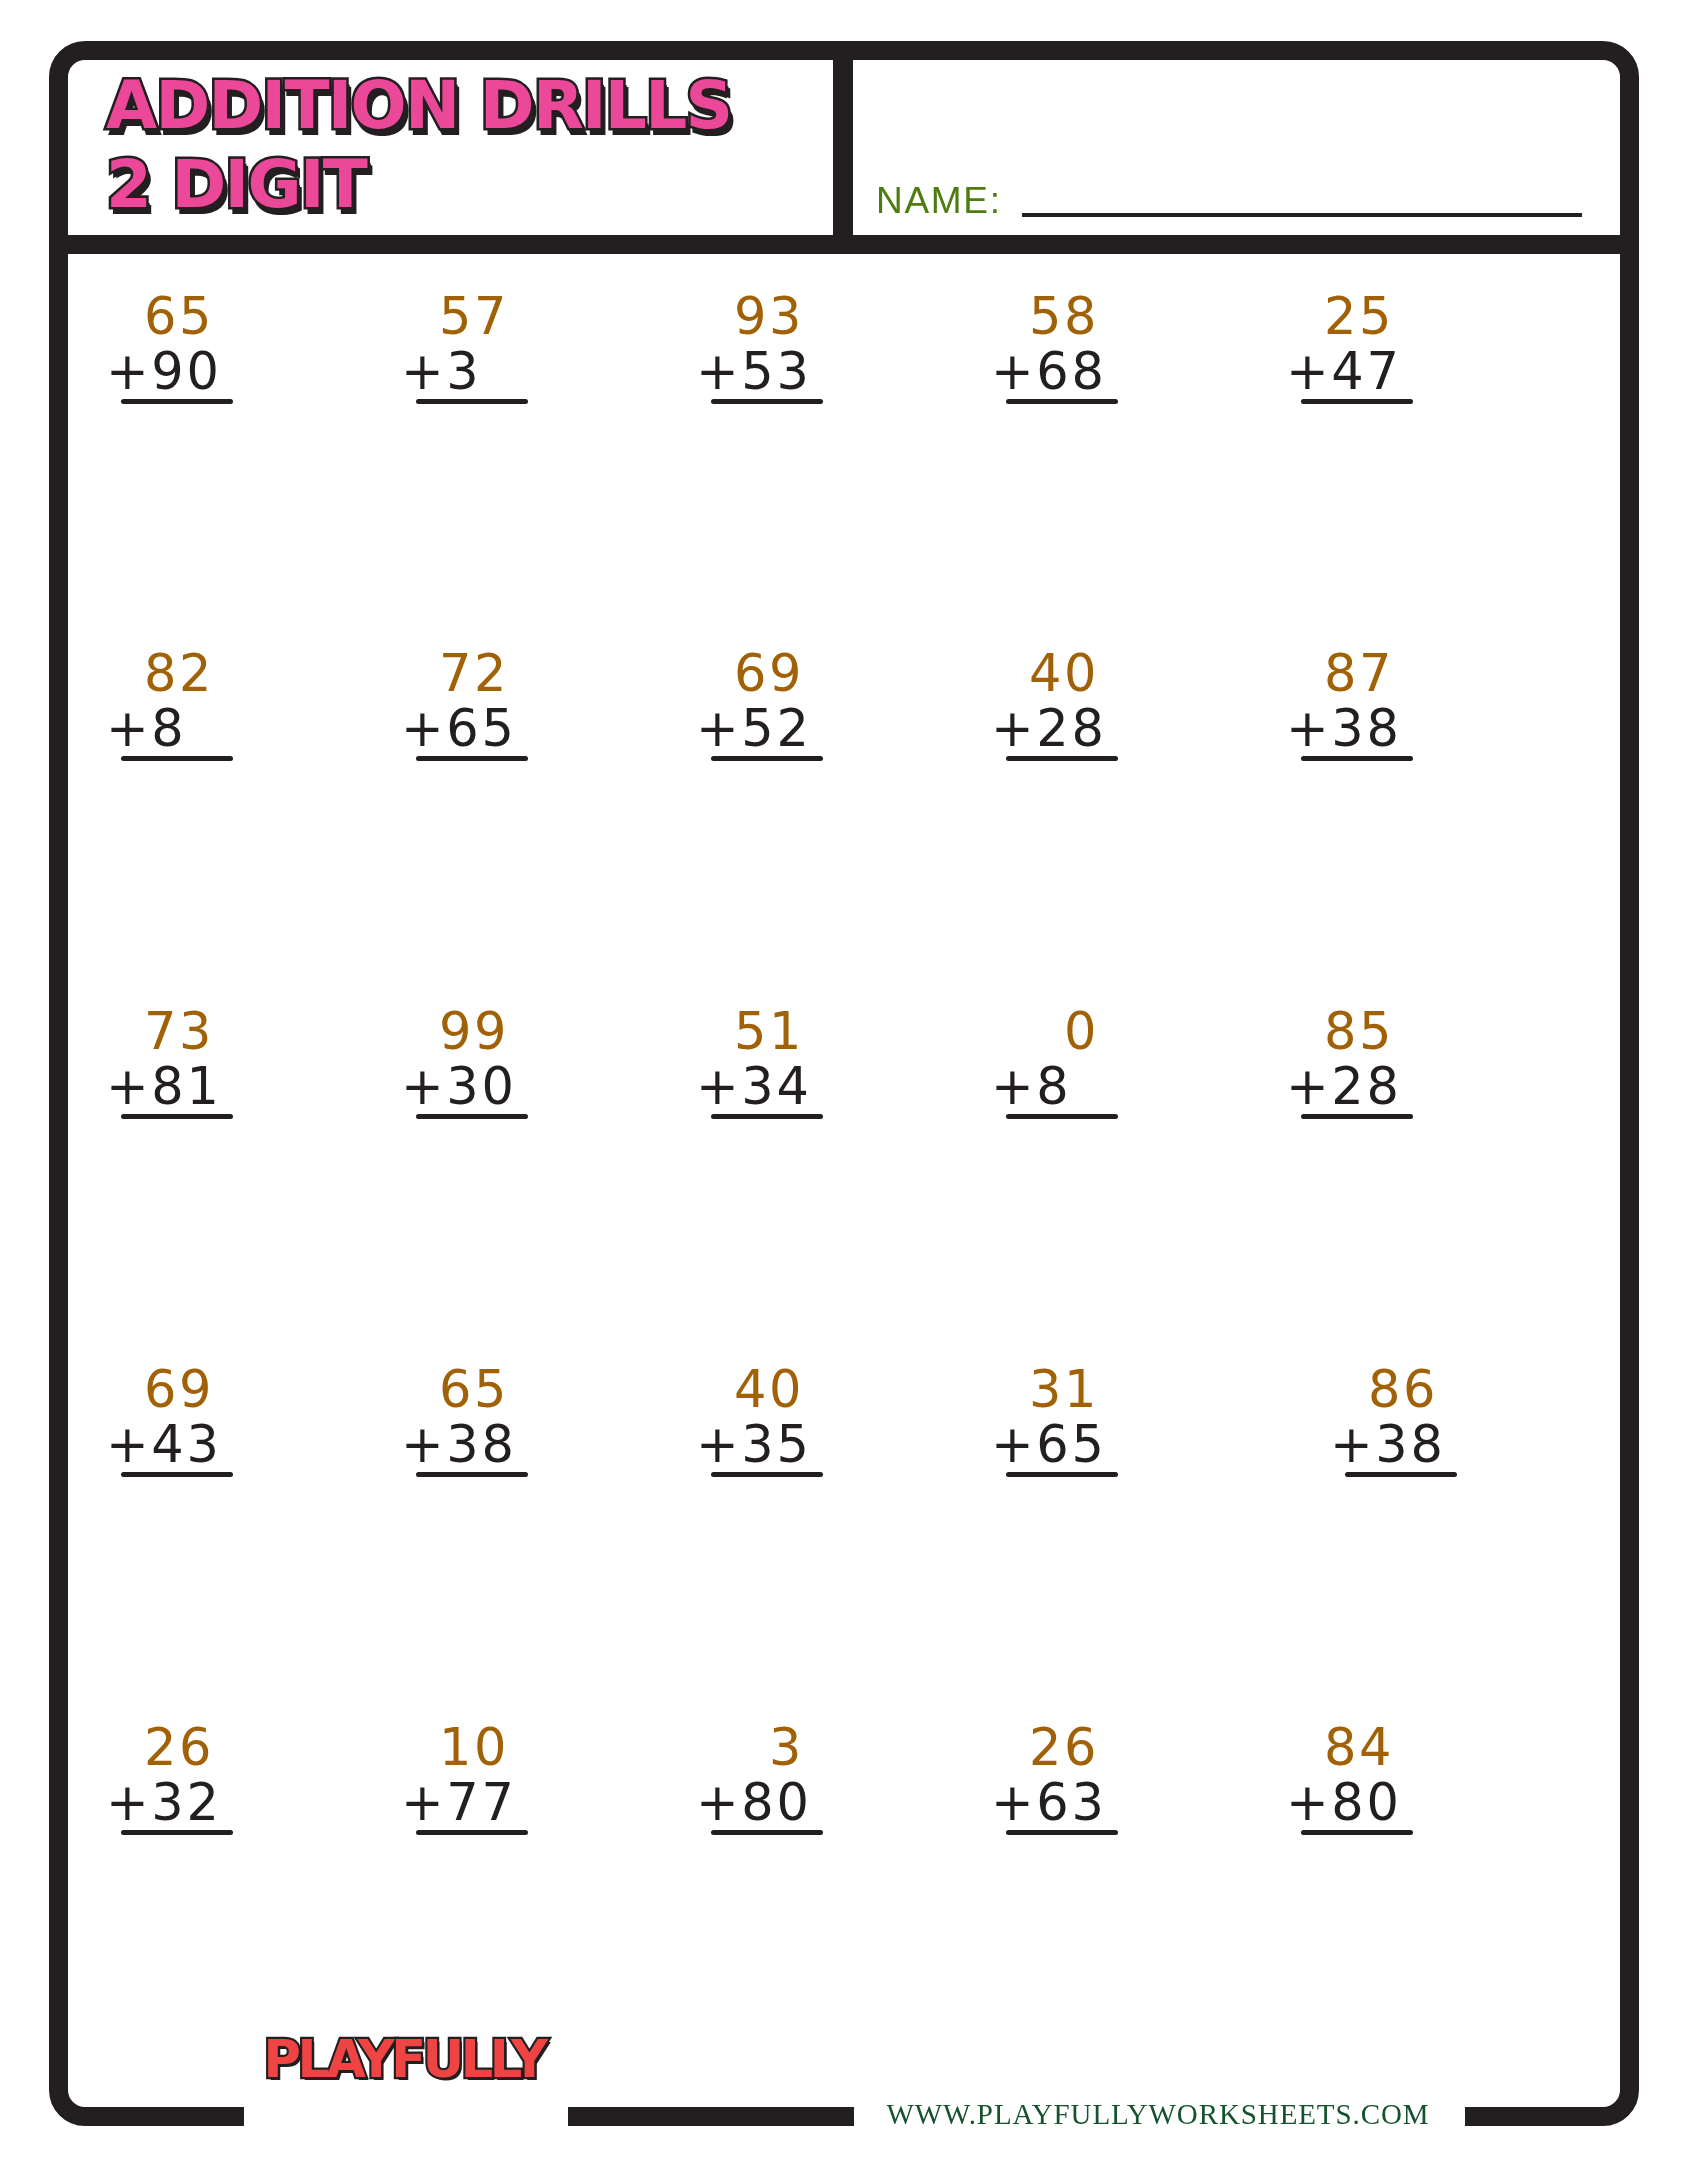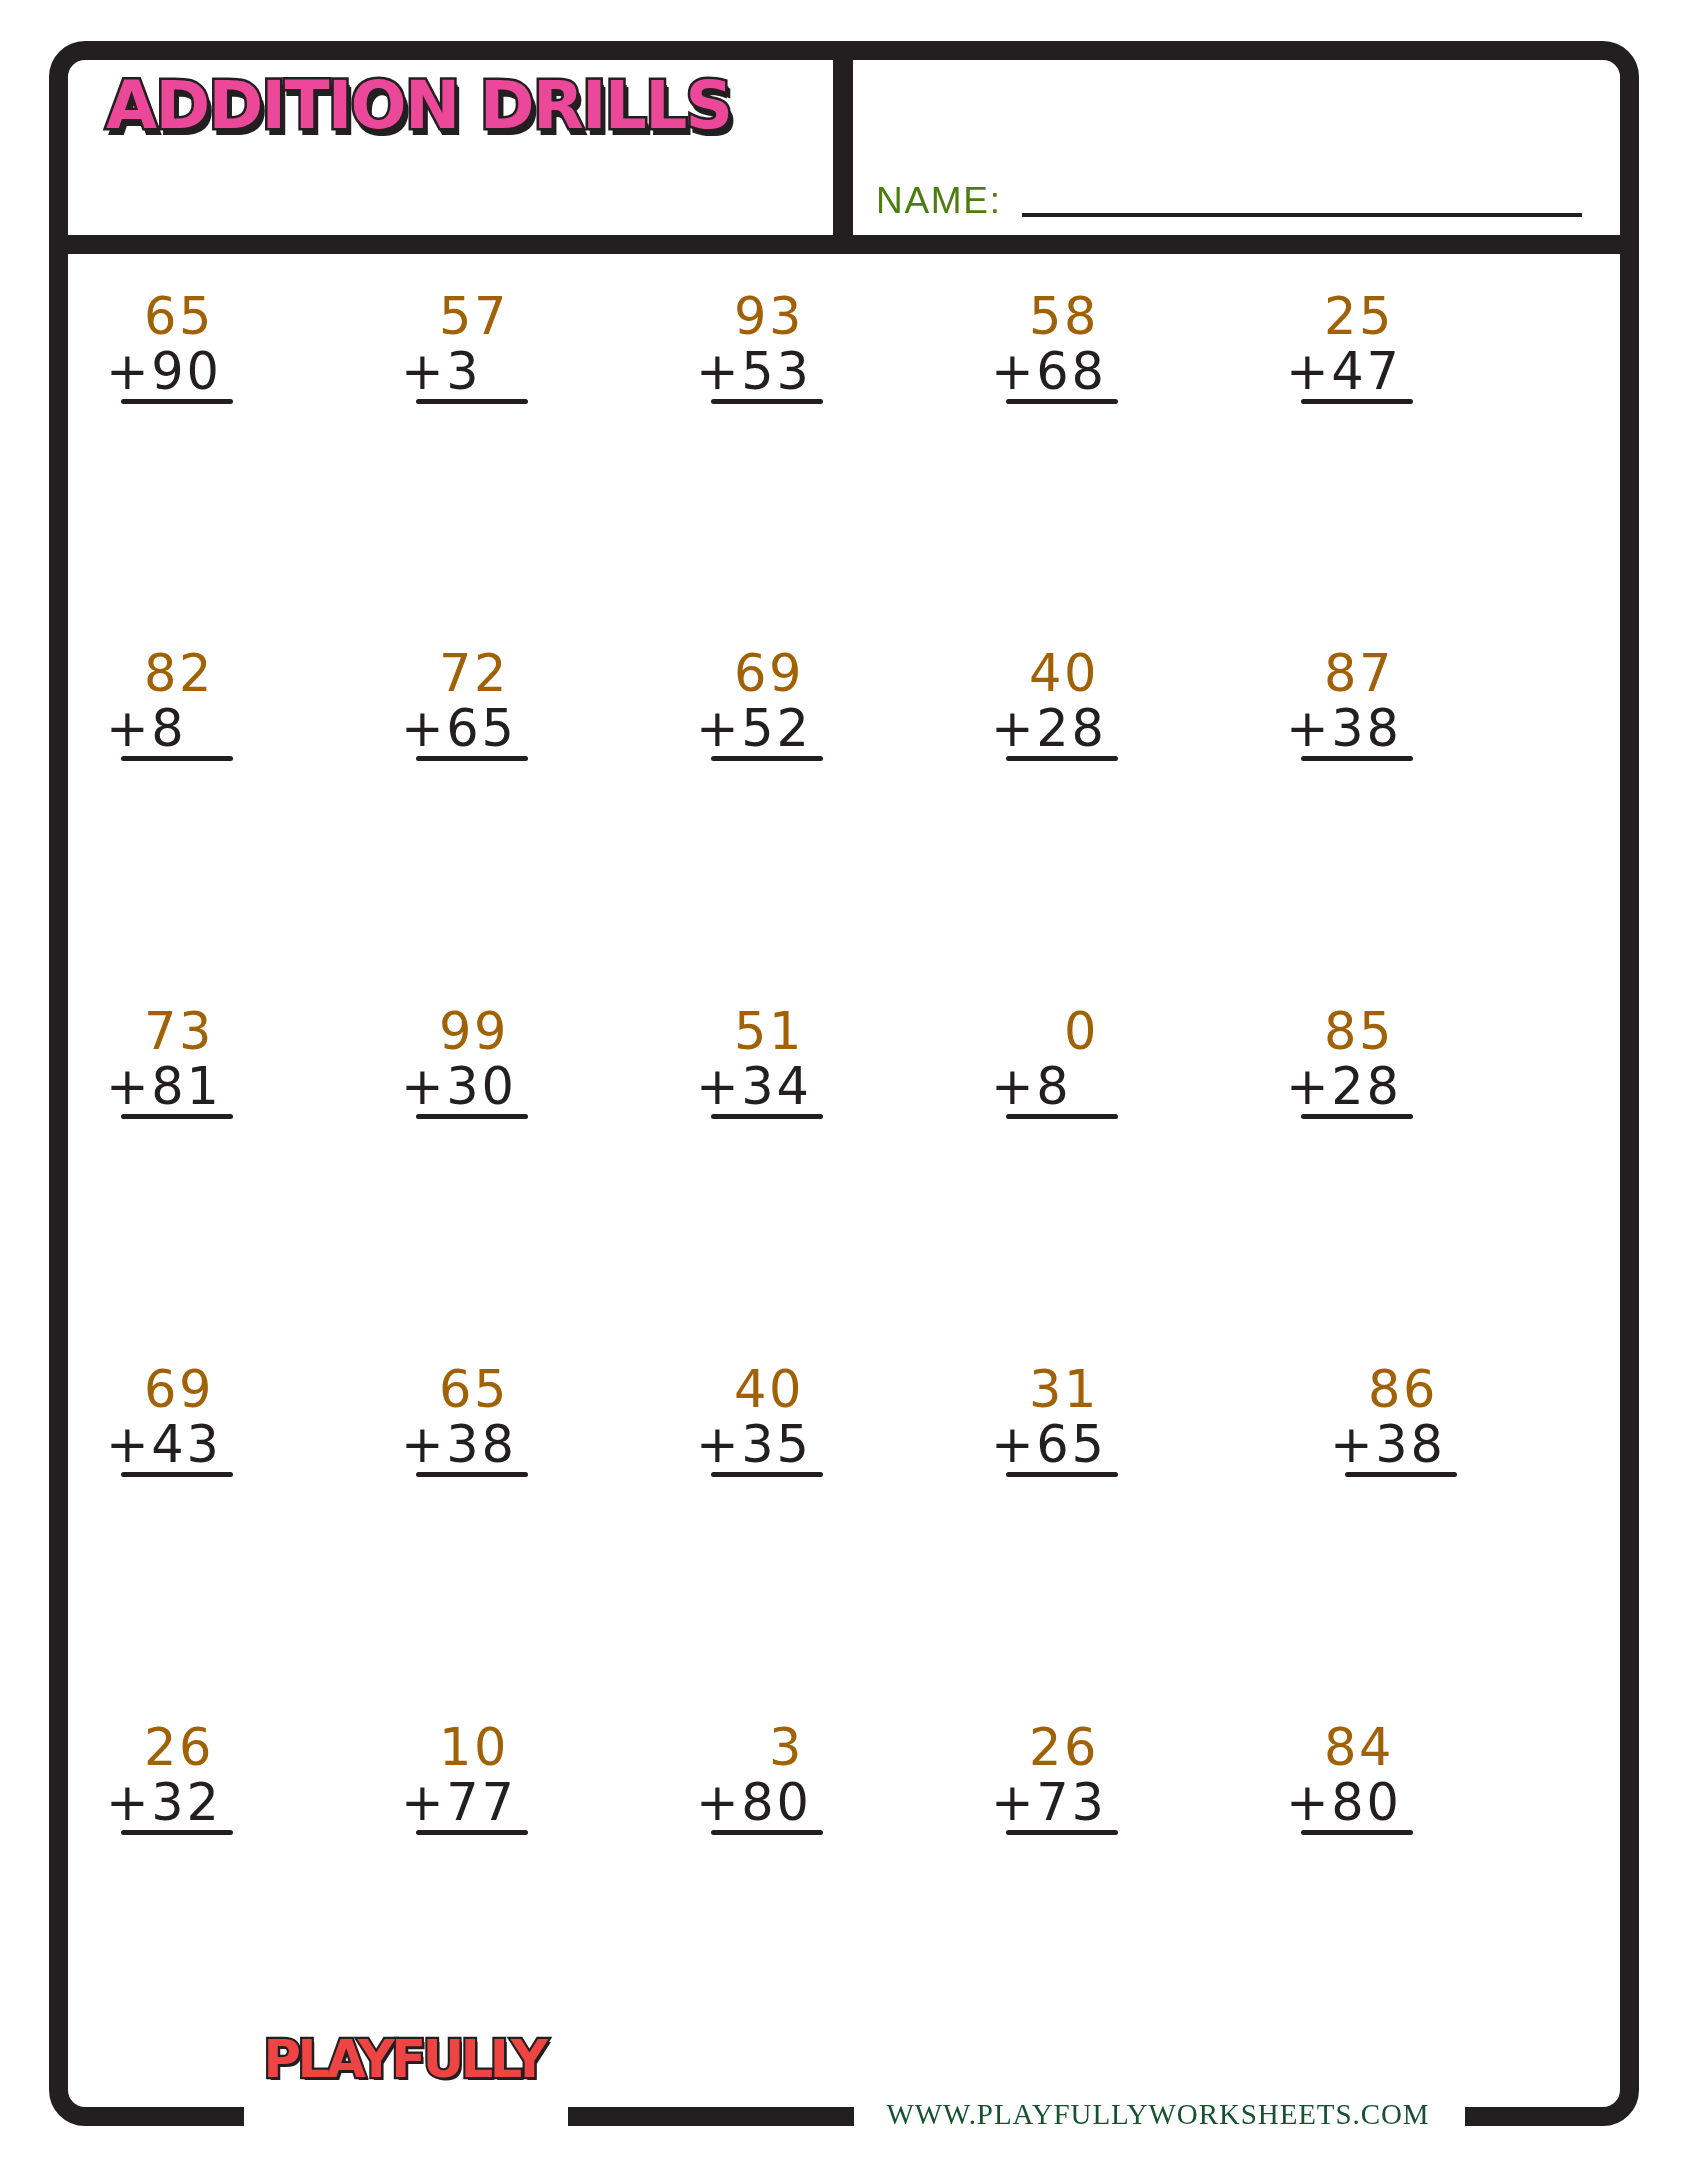--- a/index.html
+++ b/index.html
@@ -27,20 +27,21 @@
   </style>
 </head>
 <body>
 
 <div class="frame"></div>
 <div class="header-band"></div>
 <div class="header-divider"></div>
 
 <h1 class="title">
   <span>ADDITION DRILLS</span>
+  <span>2 DIGIT</span>
 </h1>
 
 <div class="name-label">NAME:</div>
 <div class="name-line"></div>
 
 <div class="grid" id="grid">
     <div class="problem" style="left: 106px; top: 290px;">
       <div class="top">65</div>
       <div class="bottom">+90</div>
       <div class="line"></div>
@@ -150,21 +151,21 @@
       <div class="bottom">+77</div>
       <div class="line"></div>
     </div>
     <div class="problem" style="left: 696px; top: 1721px;">
       <div class="top">3</div>
       <div class="bottom">+80</div>
       <div class="line"></div>
     </div>
     <div class="problem" style="left: 991px; top: 1721px;">
       <div class="top">26</div>
-      <div class="bottom">+73</div>
+      <div class="bottom">+63</div>
       <div class="line"></div>
     </div>
     <div class="problem" style="left: 1286px; top: 1721px;">
       <div class="top">84</div>
       <div class="bottom">+80</div>
       <div class="line"></div>
     </div>
   </div>
 
 <div class="footer-gap-logo"></div>

